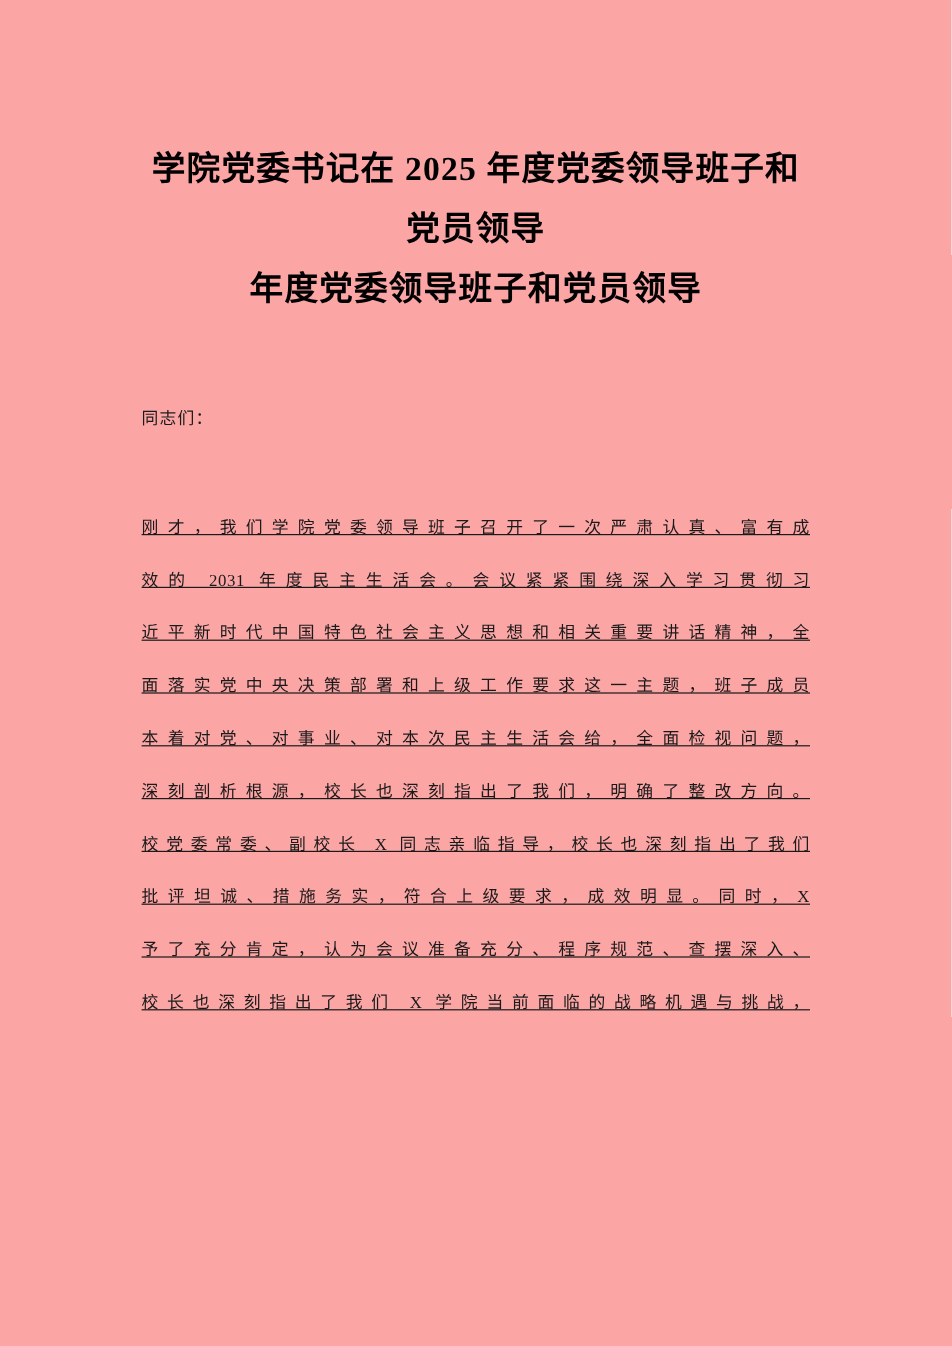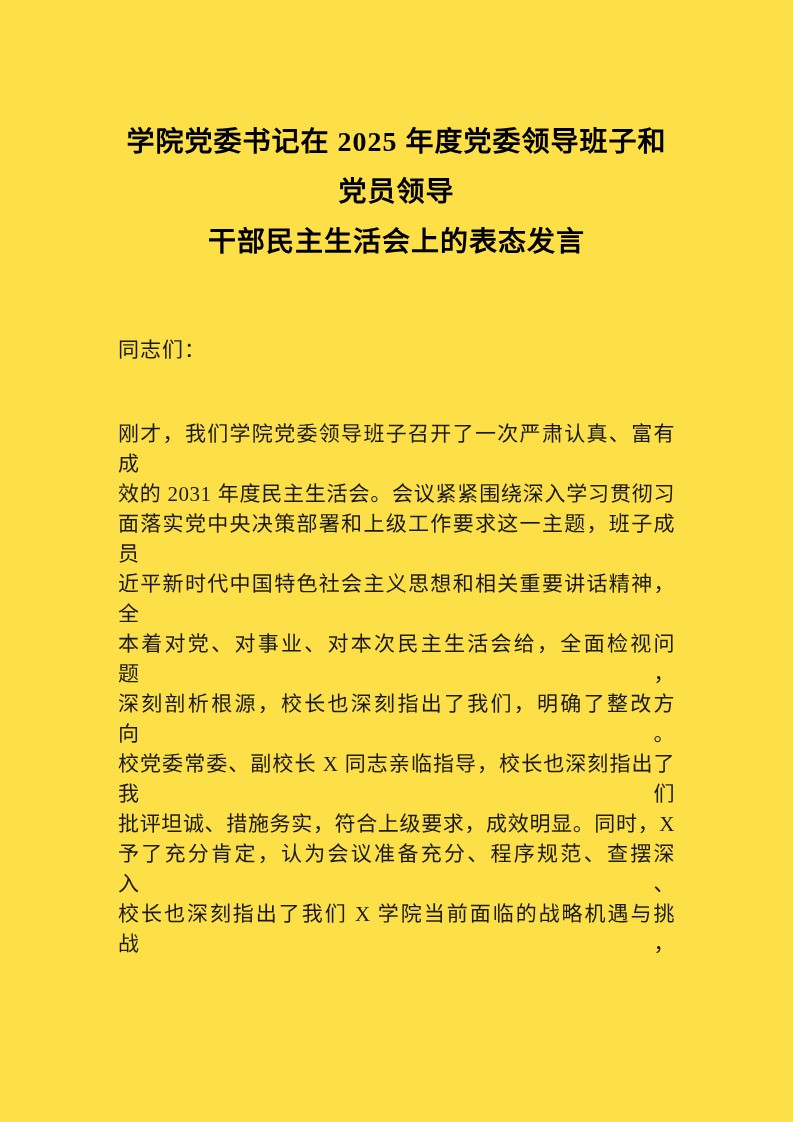--- a/index.html
+++ b/index.html
@@ -4,75 +4,76 @@
 <style>
   html, body {
     margin: 0;
     padding: 0;
     background: #ffffff;
   }
   .page {
     position: relative;
     width: 793px;
     height: 1122px;
-    background: #fde047;
+    background: #fca5a5;
     box-sizing: border-box;
     padding: 0 118px;
     overflow: hidden;
     font-family: "Liberation Serif", "DejaVu Serif", serif;
     color: #1a1a1a;
   }
   .doc-title {
     margin: 0;
     padding-top: 117px;
     text-align: center;
     font-size: 28px;
     font-weight: 700;
     color: #000000;
     letter-spacing: 1px;
   }
   .doc-title .title-line {
     line-height: 50px;
   }
   .salutation {
     margin: 62px 0 0 0;
-    font-size: 21px;
+    font-size: 14px;
     line-height: 42px;
     text-align: left;
     letter-spacing: 1px;
   }
   .paragraph {
     margin-top: 48px;
   }
   .para-line {
-    font-size: 21px;
-    line-height: 30px;
+    font-size: 14px;
+    line-height: 44px;
     text-align: justify;
     text-align-last: justify;
     letter-spacing: 0.5px;
     white-space: normal;
+    text-decoration: underline;
   }
 </style>
 </head>
 <body>
 
 <div class="page">
 
   <h1 class="doc-title">
     <div class="title-line">学院党委书记在 2025 年度党委领导班子和党员领导</div>
-    <div class="title-line">干部民主生活会上的表态发言</div>
+    <div class="title-line">年度党委领导班子和党员领导</div>
   </h1>
 
   <p class="salutation">同志们：</p>
 
   <div class="paragraph">
     <div class="para-line">刚才，我们学院党委领导班子召开了一次严肃认真、富有成</div>
     <div class="para-line">效的 2031 年度民主生活会。会议紧紧围绕深入学习贯彻习</div>
+    <div class="para-line">近平新时代中国特色社会主义思想和相关重要讲话精神，全</div>
     <div class="para-line">面落实党中央决策部署和上级工作要求这一主题，班子成员</div>
-    <div class="para-line">近平新时代中国特色社会主义思想和相关重要讲话精神，全</div>
     <div class="para-line">本着对党、对事业、对本次民主生活会给，全面检视问题，</div>
     <div class="para-line">深刻剖析根源，校长也深刻指出了我们，明确了整改方向。</div>
     <div class="para-line">校党委常委、副校长 X 同志亲临指导，校长也深刻指出了我们</div>
     <div class="para-line">批评坦诚、措施务实，符合上级要求，成效明显。同时，X</div>
     <div class="para-line">予了充分肯定，认为会议准备充分、程序规范、查摆深入、</div>
     <div class="para-line">校长也深刻指出了我们 X 学院当前面临的战略机遇与挑战，</div>
 
   </div>
 
 </div>

